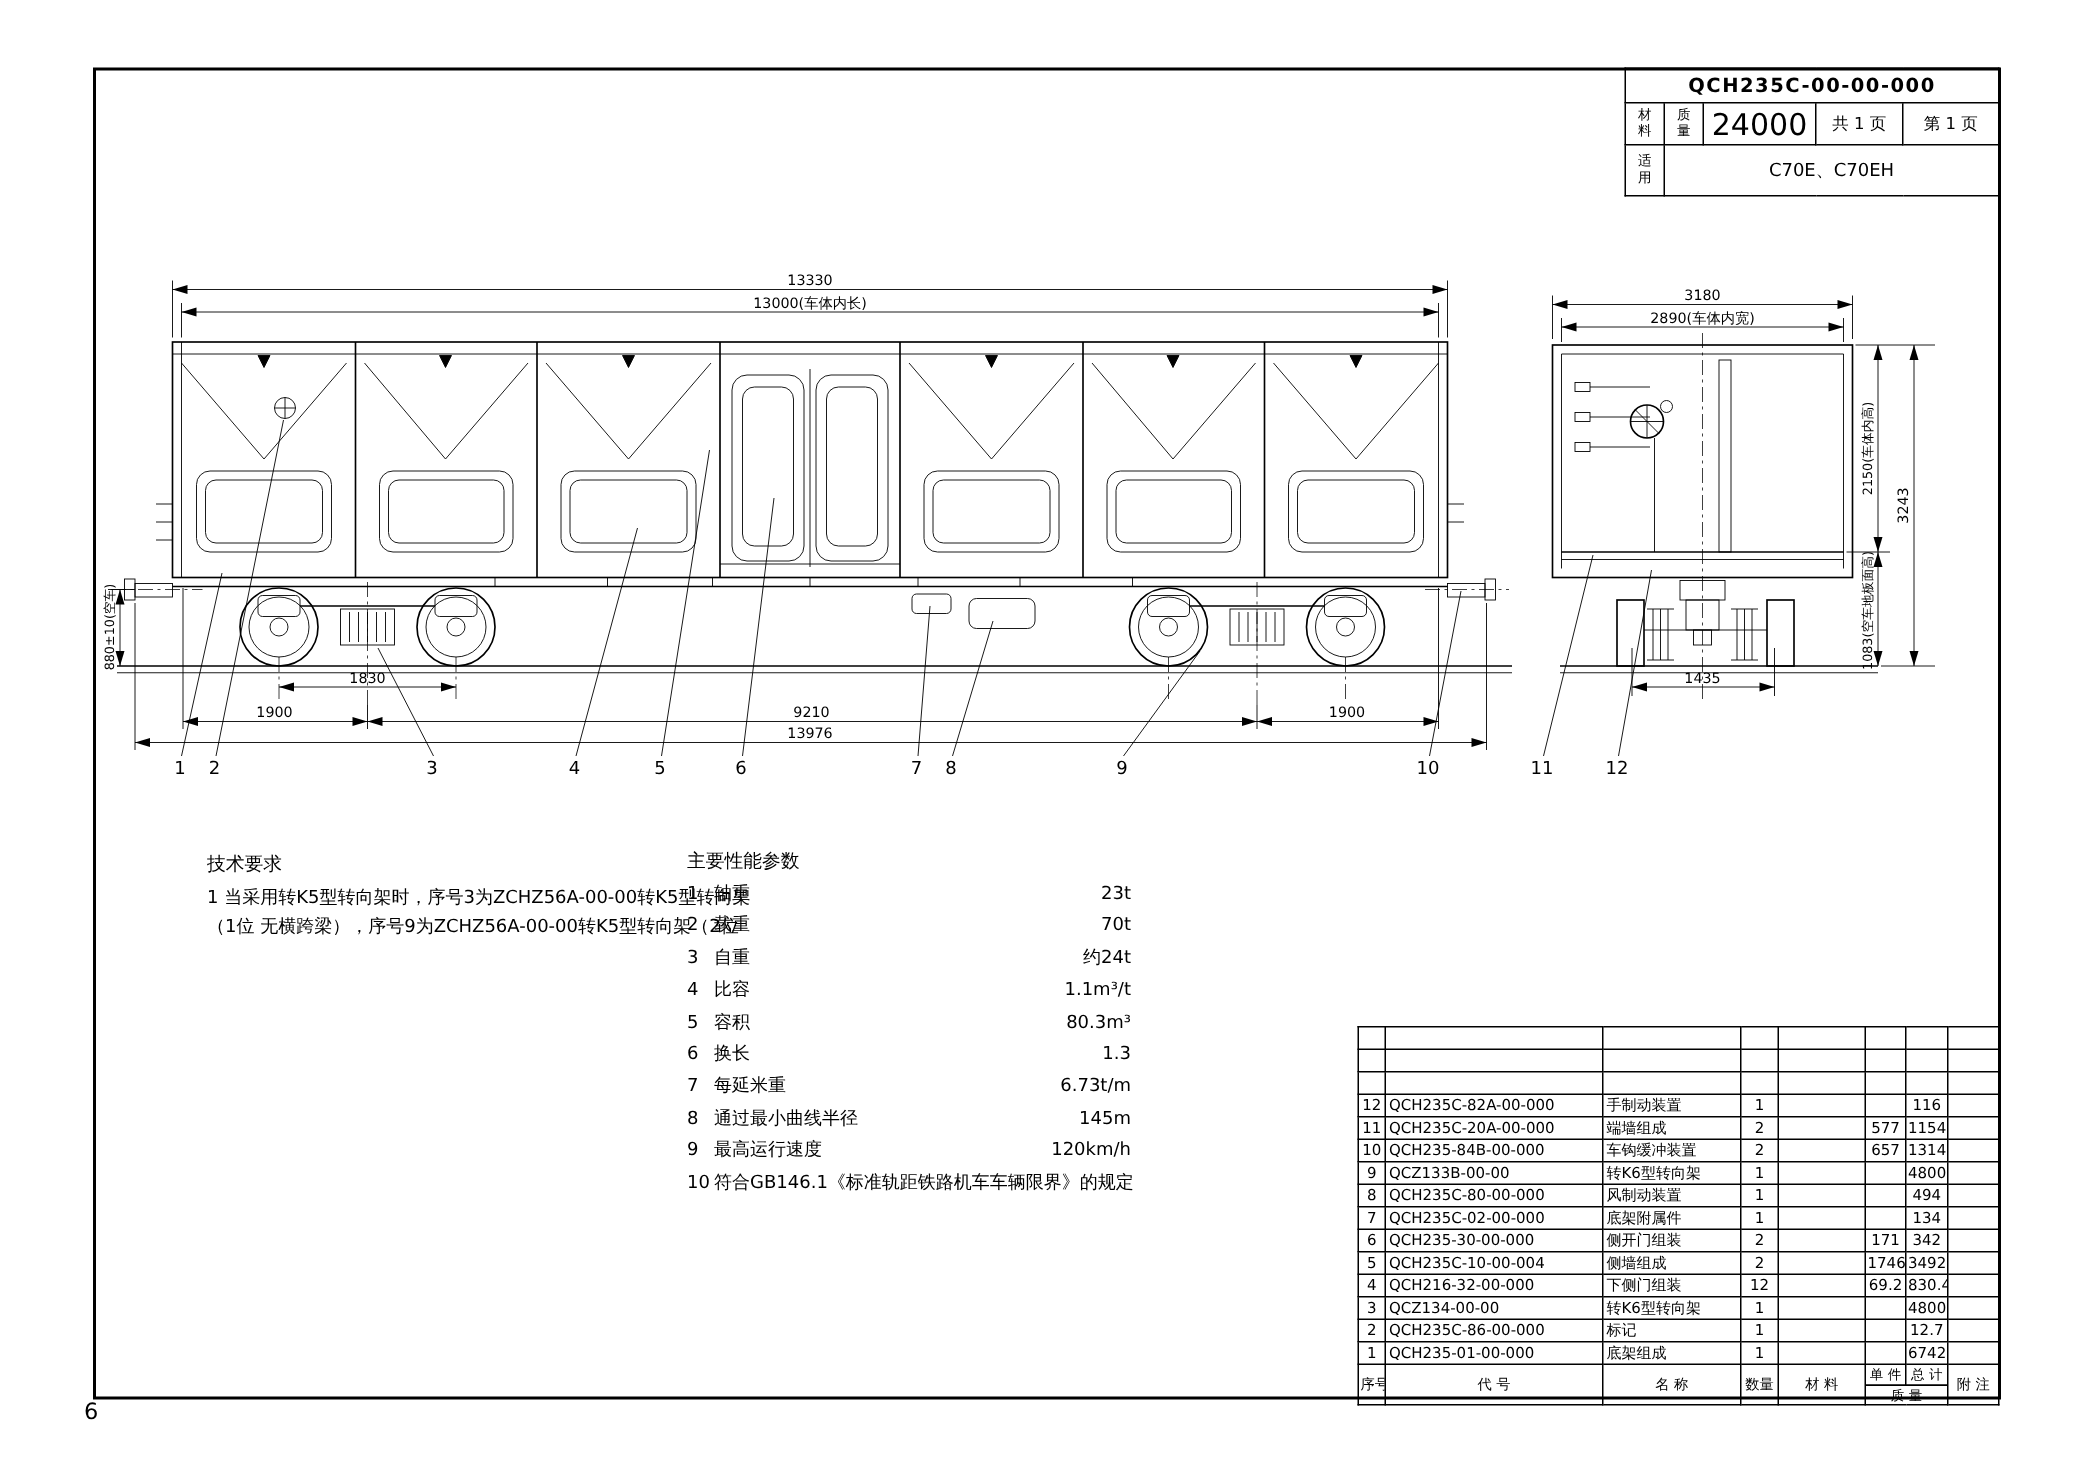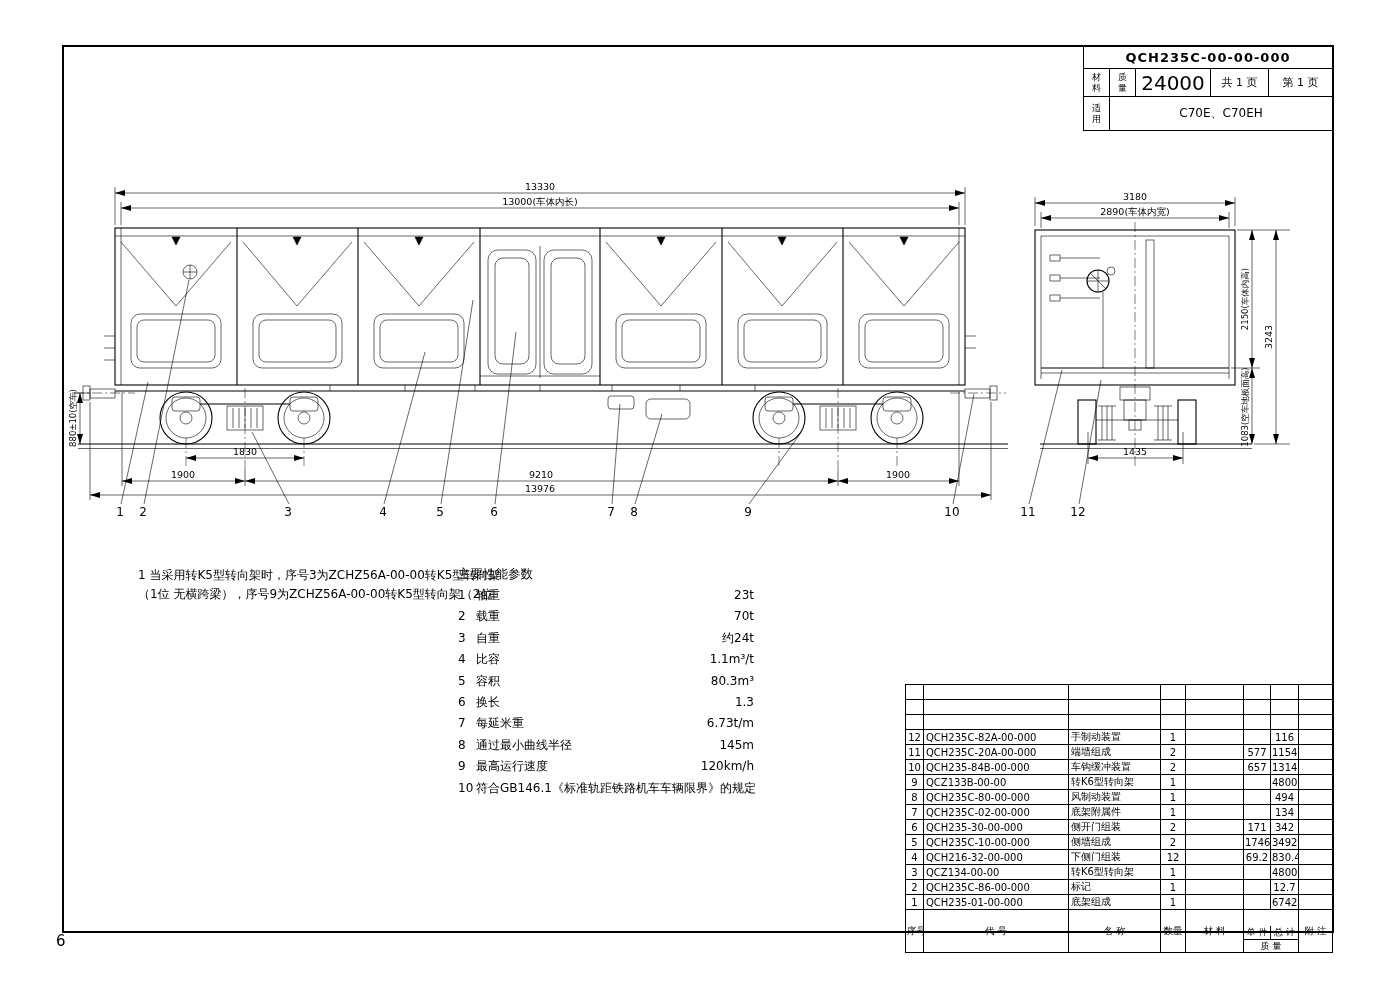--- a/index.html
+++ b/index.html
@@ -42,21 +42,21 @@
   .perf-name{flex:none;}
   .perf-val{margin-left:auto;}
 
   
   .bom{position:absolute;left:905px;top:684px;width:427px;border-collapse:collapse;table-layout:fixed;font-size:10px;}
   .bom td,.bom th{border:0.8px solid #000;height:14px;padding:0 2px;overflow:hidden;white-space:nowrap;font-weight:normal;vertical-align:middle;}
   .bom th{font-size:9.5px;height:26px;text-align:center;padding:0 1px;}
   .bom td.c{text-align:center;padding:0 1px;}
   .bom td.l{text-align:left;}
   .mass-th{padding:0 !important;}
-  .mass-grid{display:grid;grid-template-columns:27px 1fr;height:26px;margin-top:16px;}
+  .mass-grid{display:grid;grid-template-columns:27px 1fr;height:26px;}
   .mg-cell{display:flex;align-items:center;justify-content:center;height:13px;font-size:9px;}
   .mg-u{border-right:0.8px solid #000;}
   .mg-u,.mg-t{border-bottom:0.8px solid #000;}
   .mg-t{}
   .mg-m{grid-column:1 / 3;border-top:0.8px solid #000;margin-top:-0.8px;}
 
   .page-num{position:absolute;left:56px;top:932px;font-size:15px;}
 </style>
 </head>
 <body>
@@ -404,20 +404,21 @@
   </tr>
   <tr class="tb-r4">
     <td class="tb-lbl">适
 用</td>
     <td colspan="4" class="tb-use">C70E、C70EH</td>
   </tr>
 </tbody>
   </table>
 
 <div class="tech">
+  <div class="blk-title">技术要求</div>
   <div>
 
   <div class="tech-line">1  当采用转K5型转向架时，序号3为ZCHZ56A-00-00转K5型转向架</div>
       <div class="tech-line">（1位  无横跨梁），序号9为ZCHZ56A-00-00转K5型转向架（2位</div>
     </div>
 </div>
 
 <div class="perf">
   <div class="blk-title">主要性能参数</div>
   <div>
@@ -602,21 +603,21 @@
         <td class="l">侧开门组装</td>
         <td class="c">2</td>
         <td class="l"></td>
         <td class="c">171</td>
         <td class="c">342</td>
         <td class="l"></td>
       </tr>
 
       <tr>
         <td class="c">5</td>
-        <td class="l">QCH235C-10-00-000</td>
+        <td class="l">QCH235C-10-00-004</td>
         <td class="l">侧墙组成</td>
         <td class="c">2</td>
         <td class="l"></td>
         <td class="c">1746</td>
         <td class="c">3492</td>
         <td class="l"></td>
       </tr>
 
       <tr>
         <td class="c">4</td>

